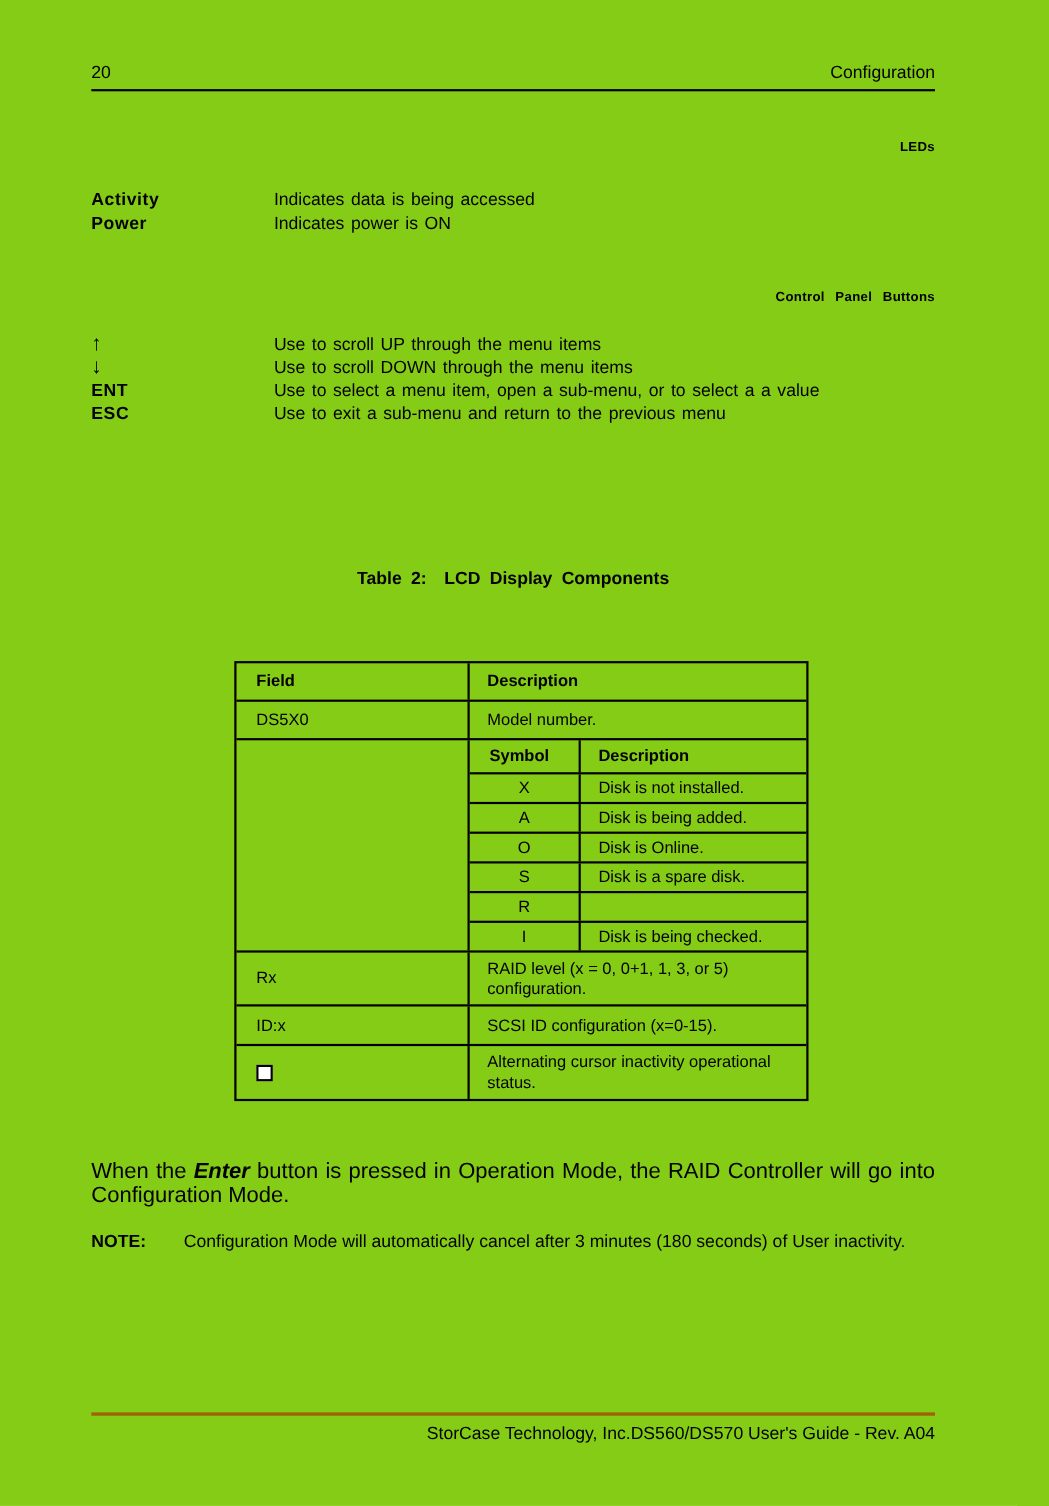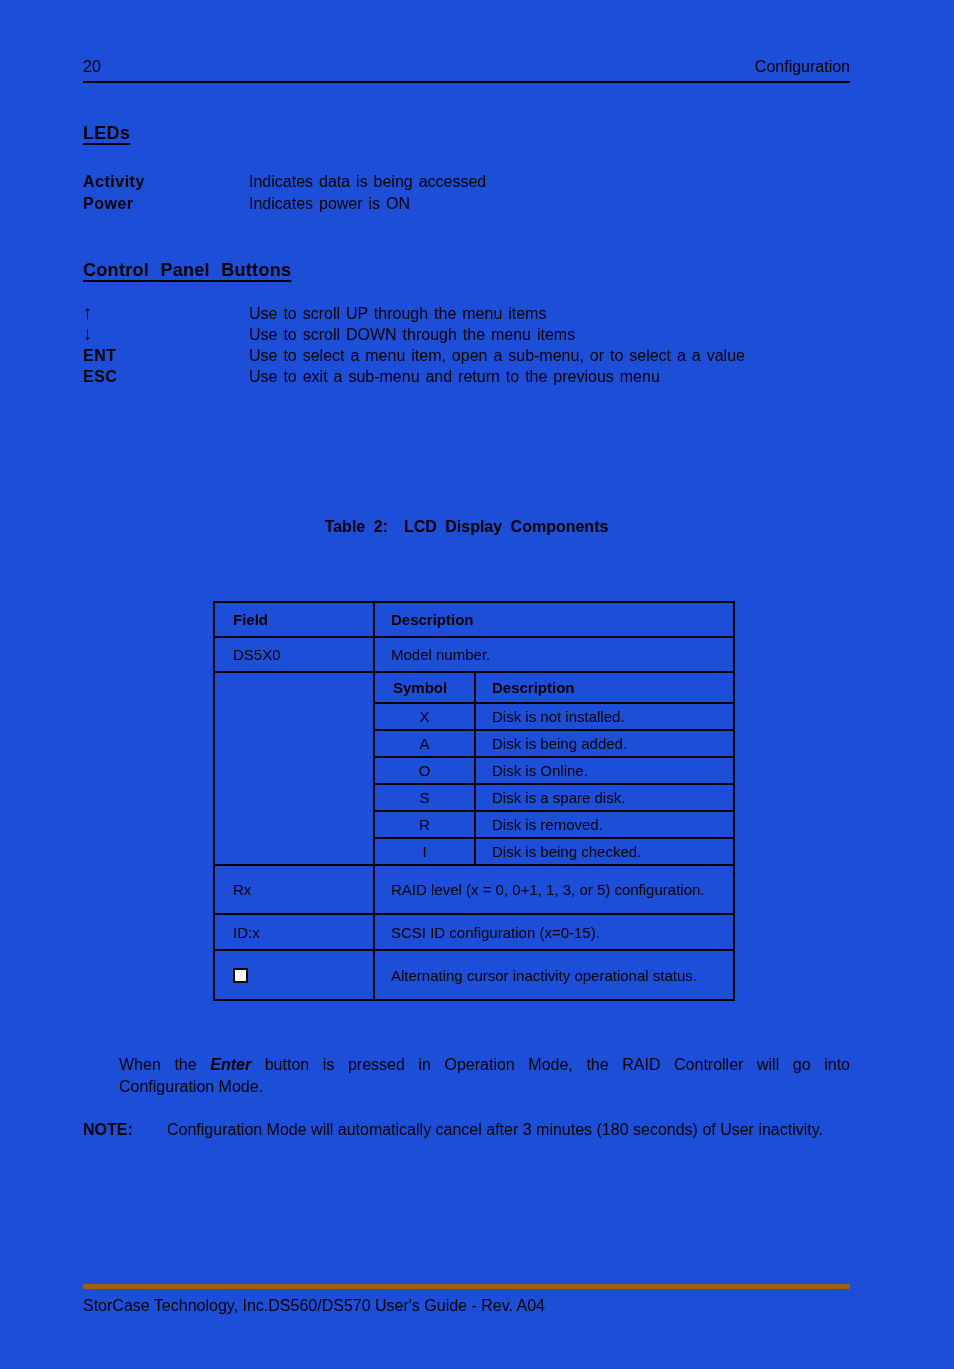--- a/index.html
+++ b/index.html
@@ -1,31 +1,32 @@
 <!DOCTYPE html>
 <html><head>
 <meta charset="utf-8">
 <style>
   * { margin: 0; padding: 0; box-sizing: border-box; }
   html, body { background: #ffffff; }
   body { font-family: "Liberation Sans", "DejaVu Sans", sans-serif; color: #000; }
   .page {
     position: relative;
     width: 954px; height: 1369px;
-    background: #1d4ed8;
+    background: #84cc16;
     padding: 56px 104px 0 83px;
     overflow: hidden;
   }
   .header { display: flex; justify-content: space-between; font-size: 16px; line-height: 22px; }
   .rule { border-top: 2px solid #000; margin-top: 3px; }
 
   .uheading {
-    font-size: 18px; font-weight: bold; line-height: 20px;
-    text-decoration: underline; text-underline-offset: 4px; text-decoration-thickness: 2px;
+    font-size: 12px; font-weight: bold; line-height: 20px;
+    text-underline-offset: 4px; text-decoration-thickness: 2px;
     letter-spacing: 0.3px;
+    text-align: right;
   }
   .h-leds { margin-top: 40px; }
   .h-cpb  { margin-top: 45px; word-spacing: 6px; }
 
   .def-list { font-size: 16px; }
   .def-list.leds { margin-top: 28px; }
   .def-list.leds .def-row { line-height: 22px; }
   .def-list.buttons { margin-top: 23px; }
   .def-list.buttons .def-row { line-height: 21px; }
   .def-row { display: flex; }
@@ -41,21 +42,21 @@
 
   .lcd-table {
     margin-top: 64px; margin-left: 130px;
     width: 522px;
     border: 2px solid #000;
     font-size: 15px; line-height: 19px;
   }
   .t-row { display: flex; border-top: 2px solid #000; }
   .t-row:first-child { border-top: none; }
   .t-field {
-    width: 160px; flex: 0 0 auto;
+    width: 212px; flex: 0 0 auto;
     border-right: 2px solid #000;
     display: flex; align-items: center;
     padding-left: 18px;
   }
   .t-desc {
     flex: 1; display: flex; align-items: center;
     padding: 4px 6px 4px 16px;
   }
   .t-h .t-field, .t-h .t-desc, .n-h .n-sym, .n-h .n-desc { font-weight: bold; }
   .nested-wrap { padding: 0; display: flex; flex-direction: column; align-items: stretch; }
@@ -66,32 +67,32 @@
     display: flex; align-items: center; justify-content: center;
   }
   .n-h .n-sym { justify-content: flex-start; padding-left: 18px; text-align: right; }
   .n-desc { flex: 1; display: flex; align-items: center; padding-left: 16px; }
 
   .cursor-square {
     display: inline-block; width: 15px; height: 15px;
     border: 2px solid #000; background: #fff;
   }
 
-  .para { margin-top: 53px; font-size: 16px; line-height: 22px; margin-left: 36px; }
+  .para { margin-top: 53px; font-size: 20px; line-height: 22px; }
   .jline { text-align: justify; text-align-last: justify; }
   .bi { font-weight: bold; font-style: italic; }
 
   .note { margin-top: 21px; font-size: 16px; line-height: 22px; }
   .note-label { display: inline-block; width: 84px; font-weight: bold; vertical-align: top; }
   .note-text { display: inline-block; width: 660px; vertical-align: top; }
 
   .footer {
     position: absolute; left: 83px; right: 104px; top: 1284px;
-    border-top: 5px solid #a16207; padding-top: 8px;
-    display: flex; justify-content: flex-start;
+    border-top: 3px solid #a16207; padding-top: 8px;
+    display: flex; justify-content: flex-end;
     font-size: 16px;
   }
 </style>
 </head>
 <body>
 
 <div class="page">
 
   <div class="header">
     <span>20</span>
@@ -168,21 +169,20 @@
         <div class="n-row" style="height:27px">
           <div class="n-sym">O</div>
           <div class="n-desc">Disk is Online.</div>
         </div>
         <div class="n-row" style="height:27px">
           <div class="n-sym">S</div>
           <div class="n-desc">Disk is a spare disk.</div>
         </div>
         <div class="n-row" style="height:27px">
           <div class="n-sym">R</div>
-          <div class="n-desc">Disk is removed.</div>
         </div>
         <div class="n-row" style="height:27px">
           <div class="n-sym">I</div>
           <div class="n-desc">Disk is being checked.</div>
         </div>
       </div>
     </div>
 
     <div class="t-row" style="height:49px">
       <div class="t-field">Rx</div>

